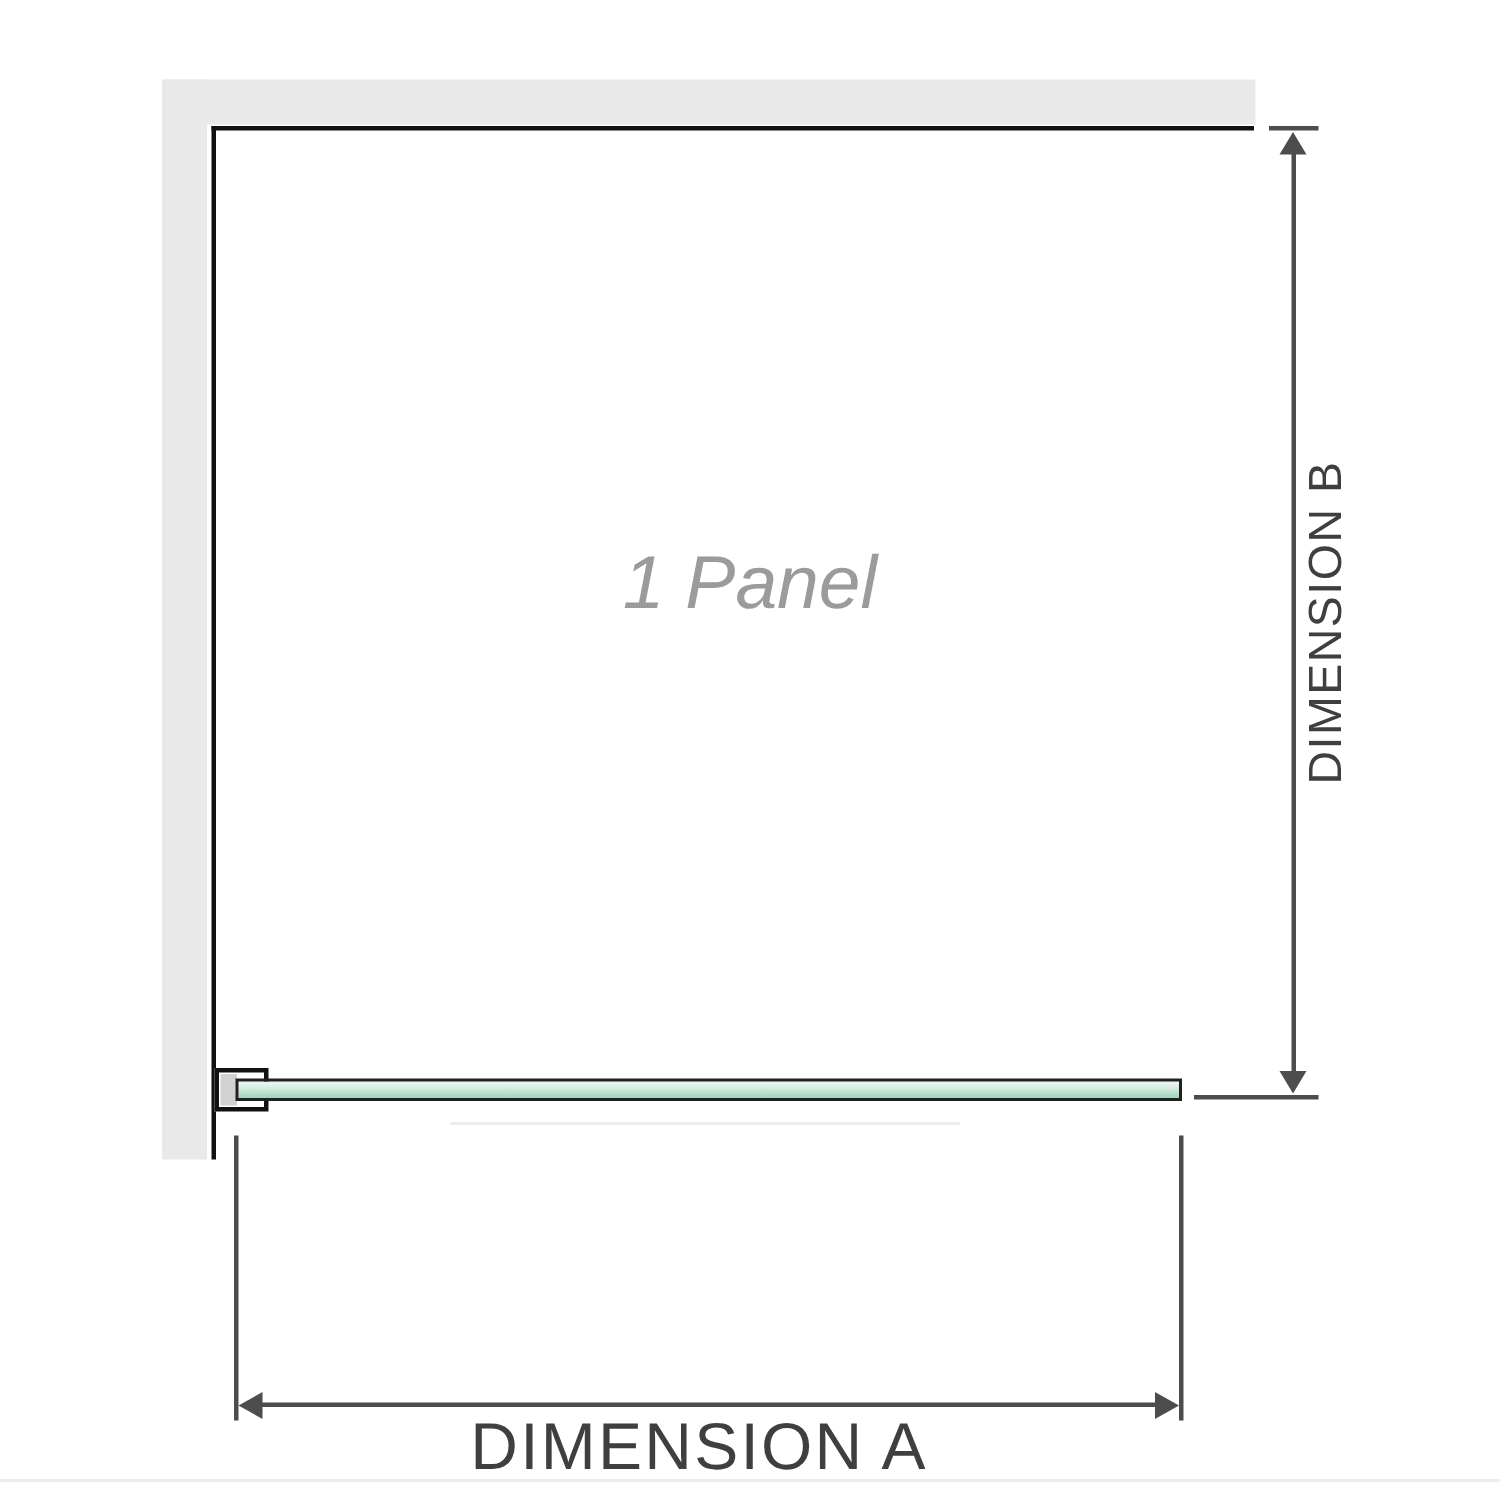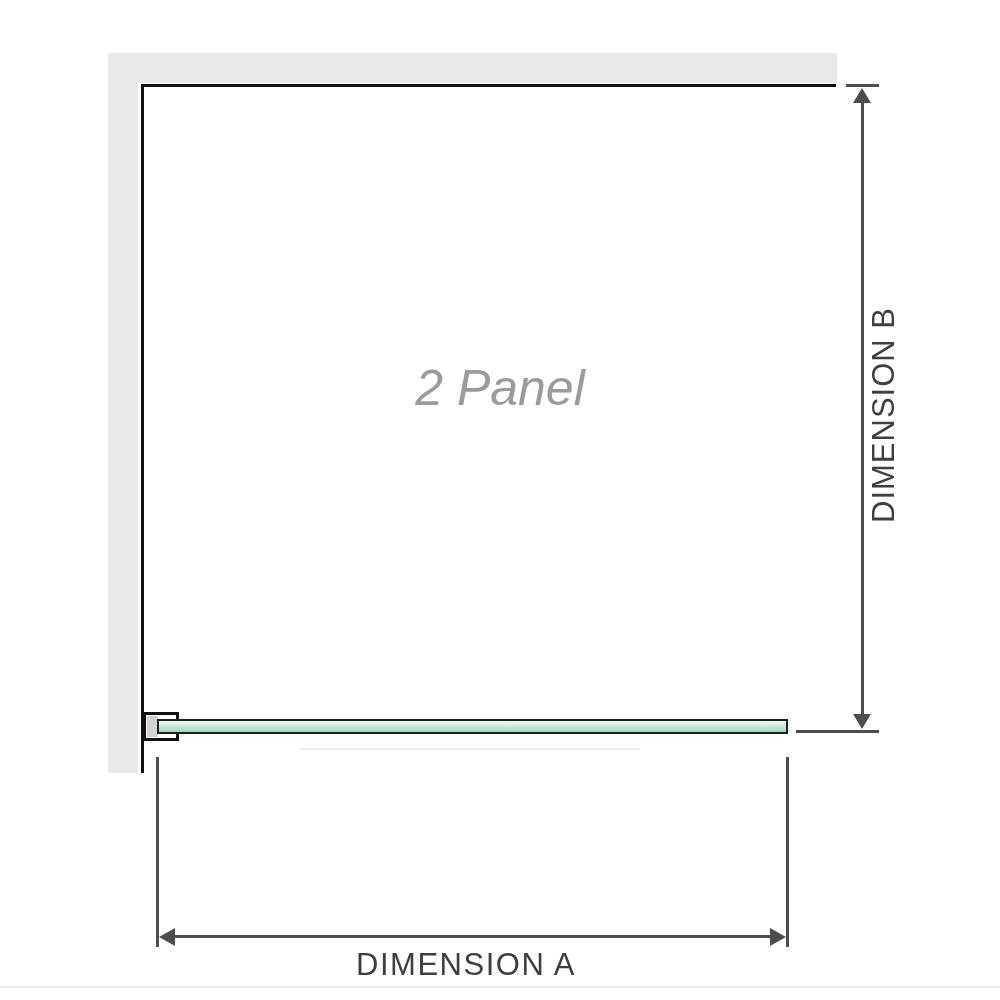--- a/index.html
+++ b/index.html
@@ -93,38 +93,38 @@
     border-right:16px solid var(--dim-line);
   }
   .dima-arrow-right{
     left:770px;top:928px;width:0;height:0;
     border-top:9px solid transparent;border-bottom:9px solid transparent;
     border-left:16px solid var(--dim-line);
   }
   .dima-label{
     left:316px;top:944px;width:300px;height:42px;
     display:flex;align-items:center;justify-content:center;
-    font-size:31px;letter-spacing:1.5px;color:var(--dim-text);
+    font-size:44px;letter-spacing:1.5px;color:var(--dim-text);
     white-space:nowrap;
   }
 
   .bottom-edge-line{left:0;top:986px;width:1000px;height:2px;background:#ededed;}
 </style>
 </head>
 <body>
 
 <div class="stage">
 
   <div class="abs wall-top"></div>
   <div class="abs wall-left"></div>
 
   <div class="abs outline-top"></div>
   <div class="abs outline-left"></div>
 
-  <div class="abs panel-label">2 Panel</div>
+  <div class="abs panel-label">1 Panel</div>
 
   <div class="abs glass-shadow"></div>
   <div class="abs clamp-outer"></div>
   <div class="abs clamp-inner"></div>
   <div class="abs glass-panel"></div>
 
   <div class="abs dimb-tick-top"></div>
   <div class="abs dimb-tick-bottom"></div>
   <div class="abs dimb-line"></div>
   <div class="abs dimb-arrow-up"></div>

